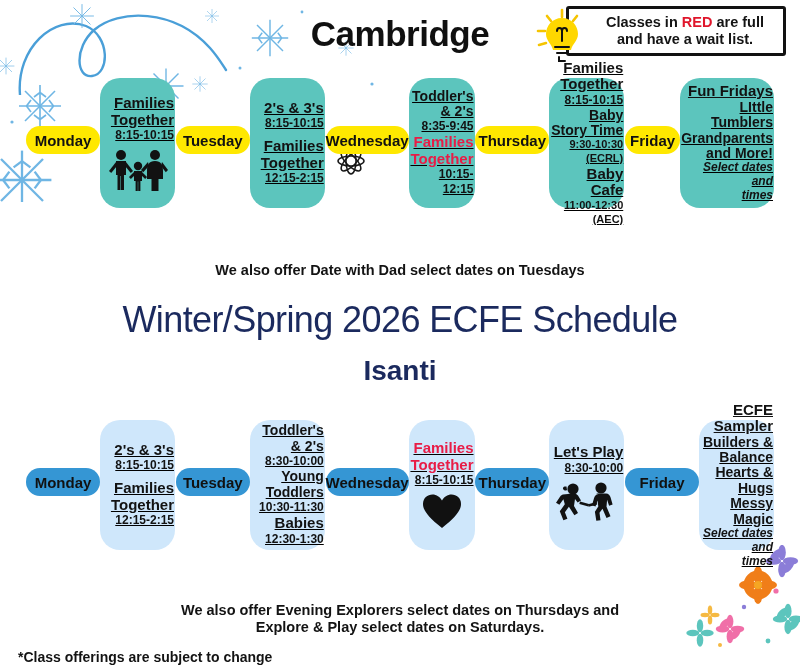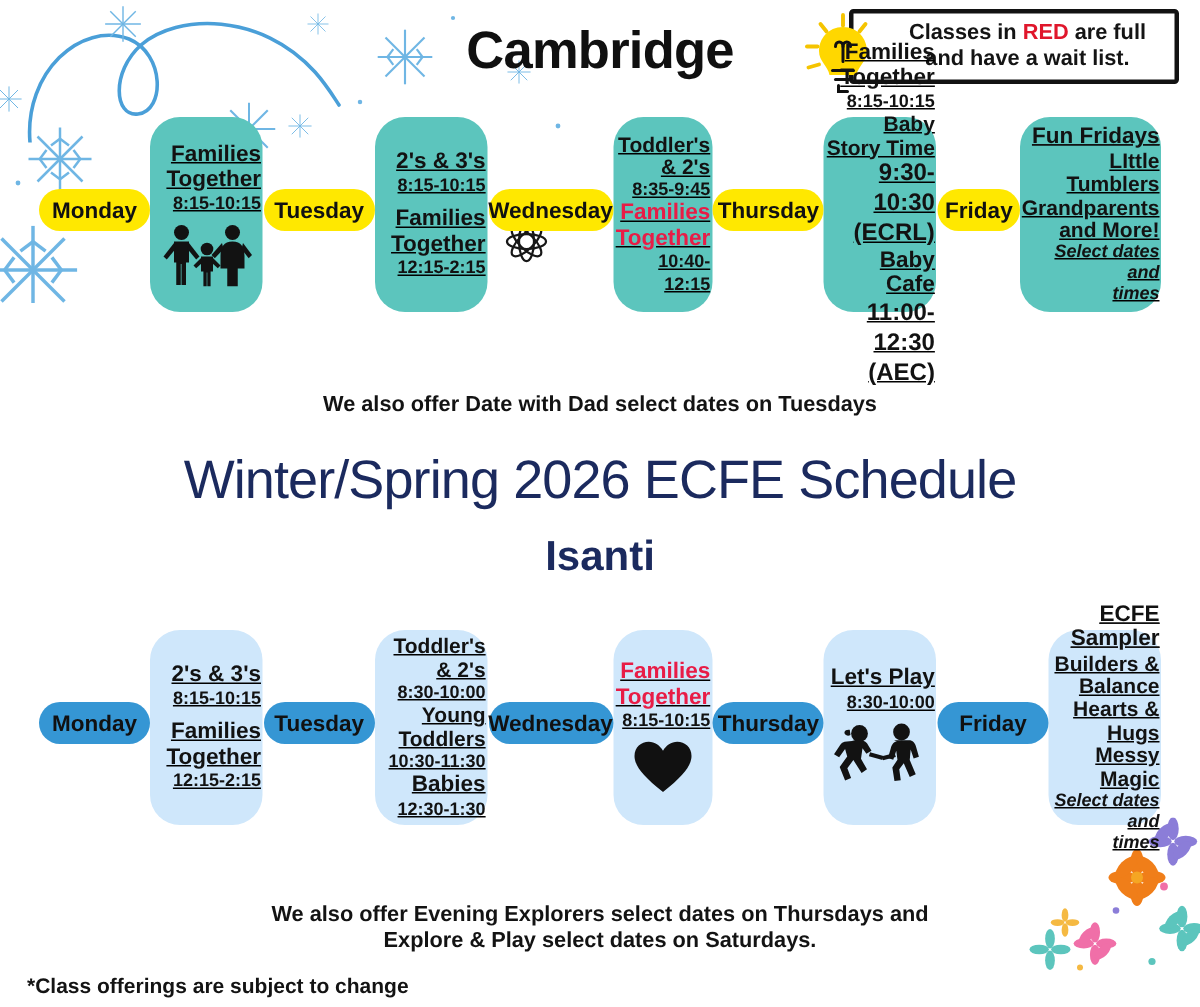--- a/index.html
+++ b/index.html
@@ -69,21 +69,21 @@
     display: flex; flex-direction: column; justify-content: center; text-decoration: underline;
   }
   .card.teal { background: #5cc5bd; height: 130px; }
   .card.lblue { background: #cfe7fb; height: 130px; }
 
   .ttl    { font-size: 15px; font-weight: bold; color: #121212; line-height: 1.1; }
   .ttl.sm { font-size: 14px; }
   .ttl.red{ color: #e81c46; }
   .ttl.u  { text-decoration: underline; }
   .time   { font-size: 12px; font-weight: bold; color: #121212; line-height: 1.25; }
-  .time.sm{ font-size: 16px; }
+  .time.sm{ font-size: 11px; }
   .ital   { font-size: 12px; font-weight: bold; font-style: italic; color: #121212; line-height: 1.15; } .gap7 { height: 7px; }
   .icon-wrap { display: flex; justify-content: center; margin-top: 6px; }
 
   
   .center-note {
     position: absolute; left: 0; width: 800px; text-align: center;
     font-size: 14.5px; font-weight: bold; color: #131313; line-height: 1.2;
   }
   #main-title {
     position: absolute; left: 0; top: 299px; width: 800px; text-align: center;
@@ -342,21 +342,21 @@
           <div class="time">12:15-2:15</div>
         </div>
       </div>
       <div class="col">
         <div class="pill yellow">Wednesday</div>
         <div class="card teal">
           <div class="ttl sm">Toddler's &amp; 2's</div>
           <div class="time">8:35-9:45</div>
           <div class="ttl red">Families</div>
           <div class="ttl red">Together</div>
-          <div class="time">10:40-12:15</div>
+          <div class="time">10:15-12:15</div>
         </div>
       </div>
       <div class="col">
         <div class="pill yellow">Thursday</div>
         <div class="card teal">
           <div class="ttl">Families</div>
           <div class="ttl">Together</div>
           <div class="time">8:15-10:15</div>
           <div class="ttl sm">Baby Story Time</div>
           <div class="time sm">9:30-10:30 (ECRL)</div>

